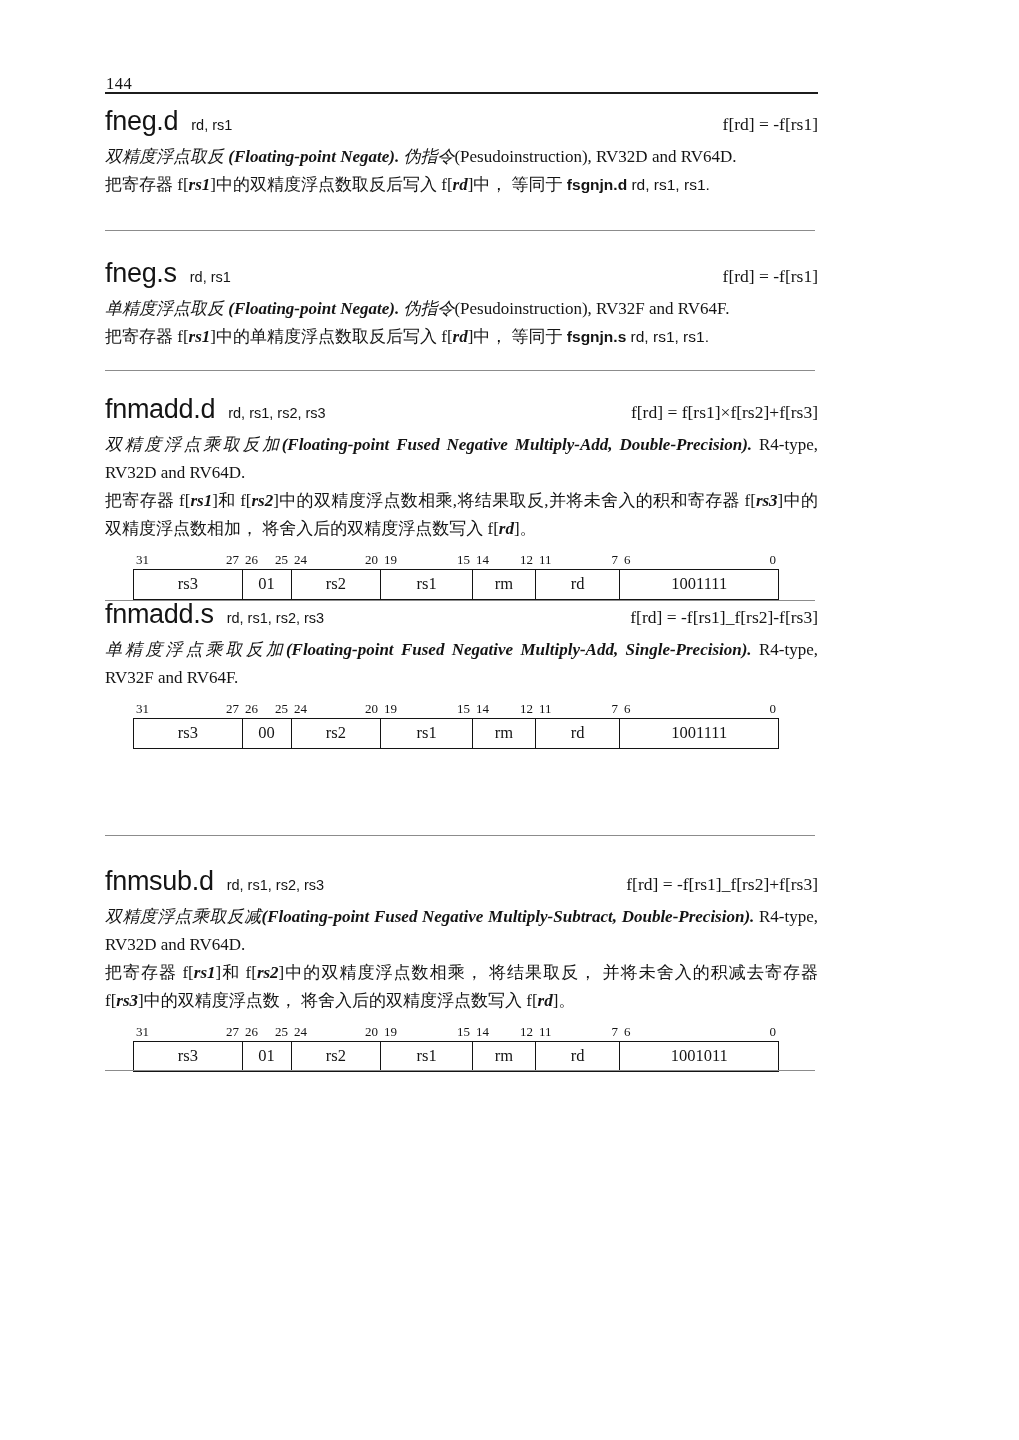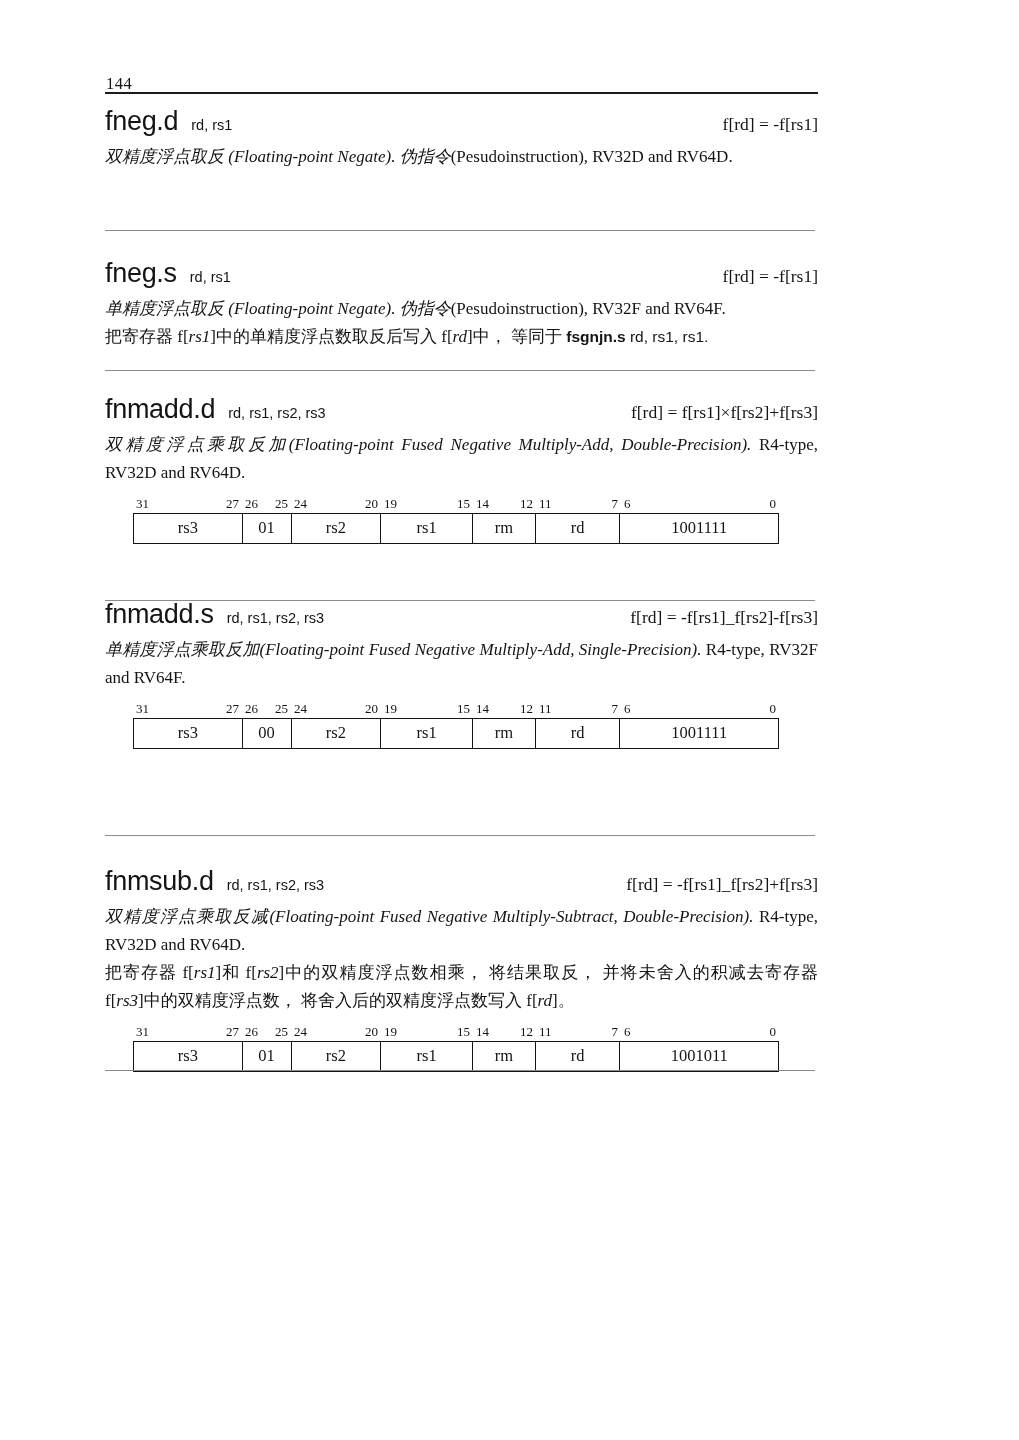--- a/index.html
+++ b/index.html
@@ -47,21 +47,21 @@
   .sec-formula {
     margin-left:auto;
     font-size:17.5px;
   }
   .desc, .bodytext {
     font-size:17px; line-height:28px;
     text-align:justify;
   }
   .desc { margin-top:5px; }
   .rm { font-style:normal; }
-  .it { font-style:italic; }
+  .it { font-style:italic;font-weight:bold; }
   .cnit { font-style:italic; }
   .bs { font-family:"Liberation Sans", sans-serif; font-weight:bold; font-size:15.5px; }
   .ss { font-family:"Liberation Sans", sans-serif; font-size:15.5px; }
 
   .bittable { margin-top:9px; margin-left:28px; width:646px; }
   .bt-labels { display:flex; height:17px; font-size:13px; }
   .bt-lab {
     display:flex; justify-content:space-between;
     padding:0 3px;
   }
@@ -85,20 +85,21 @@
 <div class="pagenum">144</div>
 <div class="toprule"></div>
 
 <div class="section" id="sec-0">
   <div class="sec-head">
     <span class="sec-title">fneg.d</span>
     <span class="sec-ops">rd, rs1</span>
     <span class="sec-formula">f[rd] = -f[rs1]</span>
   </div>
   <div class="desc"><span class="cnit">双精度浮点取反 </span><span class="it">(Floating-point Negate).</span><span class="rm">  </span><span class="cnit">伪指令</span><span class="rm">(Pesudoinstruction), RV32D and RV64D.</span></div>
+  <div class="bodytext"><span class="rm">把寄存器 f[</span><span class="it">rs1</span><span class="rm">]中的双精度浮点数取反后写入 f[</span><span class="it">rd</span><span class="rm">]中， 等同于 </span><span class="bs">fsgnjn.d</span><span class="ss"> rd, rs1, rs1.</span></div>
 </div>
 <div class="sep" id="sep-0"></div>
 
 <div class="section" id="sec-1">
   <div class="sec-head">
     <span class="sec-title">fneg.s</span>
     <span class="sec-ops">rd, rs1</span>
     <span class="sec-formula">f[rd] = -f[rs1]</span>
   </div>
   <div class="desc"><span class="cnit">单精度浮点取反 </span><span class="it">(Floating-point Negate).</span><span class="rm">  </span><span class="cnit">伪指令</span><span class="rm">(Pesudoinstruction), RV32F and RV64F.</span></div>
@@ -106,20 +107,21 @@
 </div>
 <div class="sep" id="sep-1"></div>
 
 <div class="section" id="sec-2">
   <div class="sec-head">
     <span class="sec-title">fnmadd.d</span>
     <span class="sec-ops">rd, rs1, rs2, rs3</span>
     <span class="sec-formula">f[rd] = f[rs1]×f[rs2]+f[rs3]</span>
   </div>
   <div class="desc"><span class="cnit">双精度浮点乘取反加</span><span class="it">(Floating-point Fused Negative Multiply-Add, Double-Precision).</span><span class="rm">  R4-type, RV32D and RV64D.</span></div>
+  <div class="bodytext"><span class="rm">把寄存器 f[</span><span class="it">rs1</span><span class="rm">]和 f[</span><span class="it">rs2</span><span class="rm">]中的双精度浮点数相乘,将结果取反,并将未舍入的积和寄存器 f[</span><span class="it">rs3</span><span class="rm">]中的双精度浮点数相加， 将舍入后的双精度浮点数写入 f[</span><span class="it">rd</span><span class="rm">]。</span></div>
   <div class="bittable">
       <div class="bt-labels">
         <div class="bt-lab bt-c0">
           <span>31</span>
           <span>27</span>
         </div>
         <div class="bt-lab bt-c1">
           <span>26</span>
           <span>25</span>
         </div>

